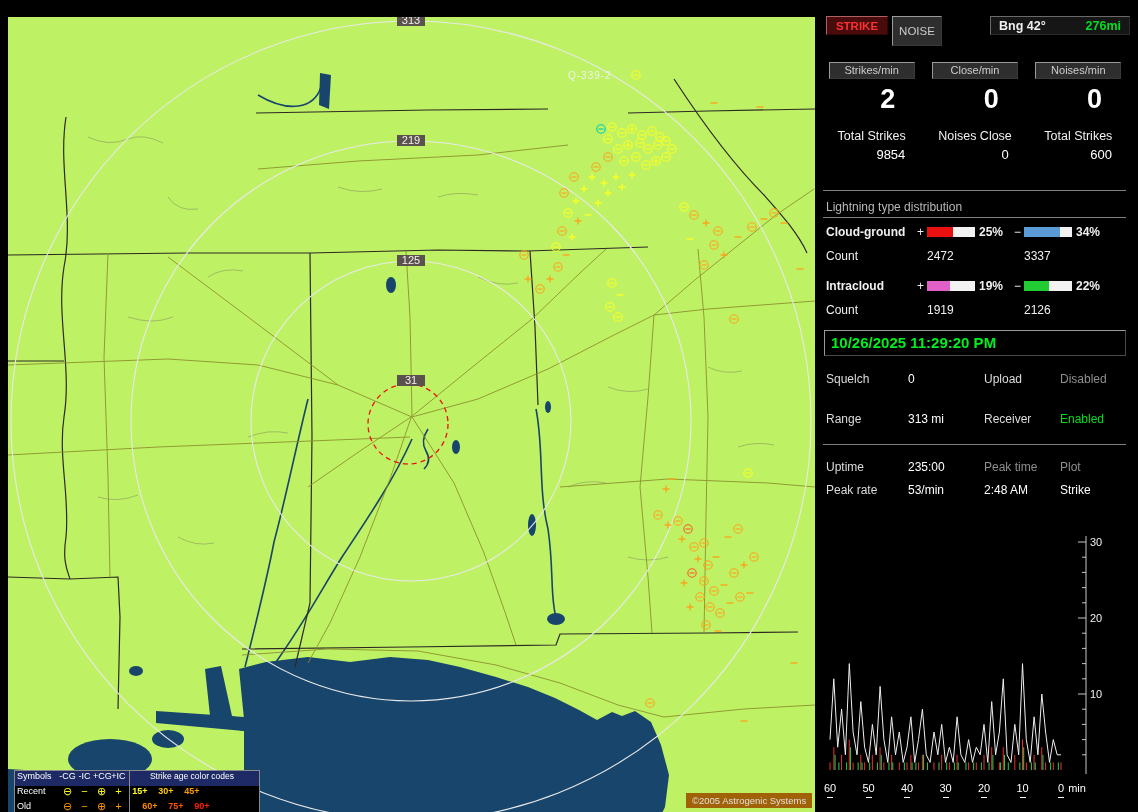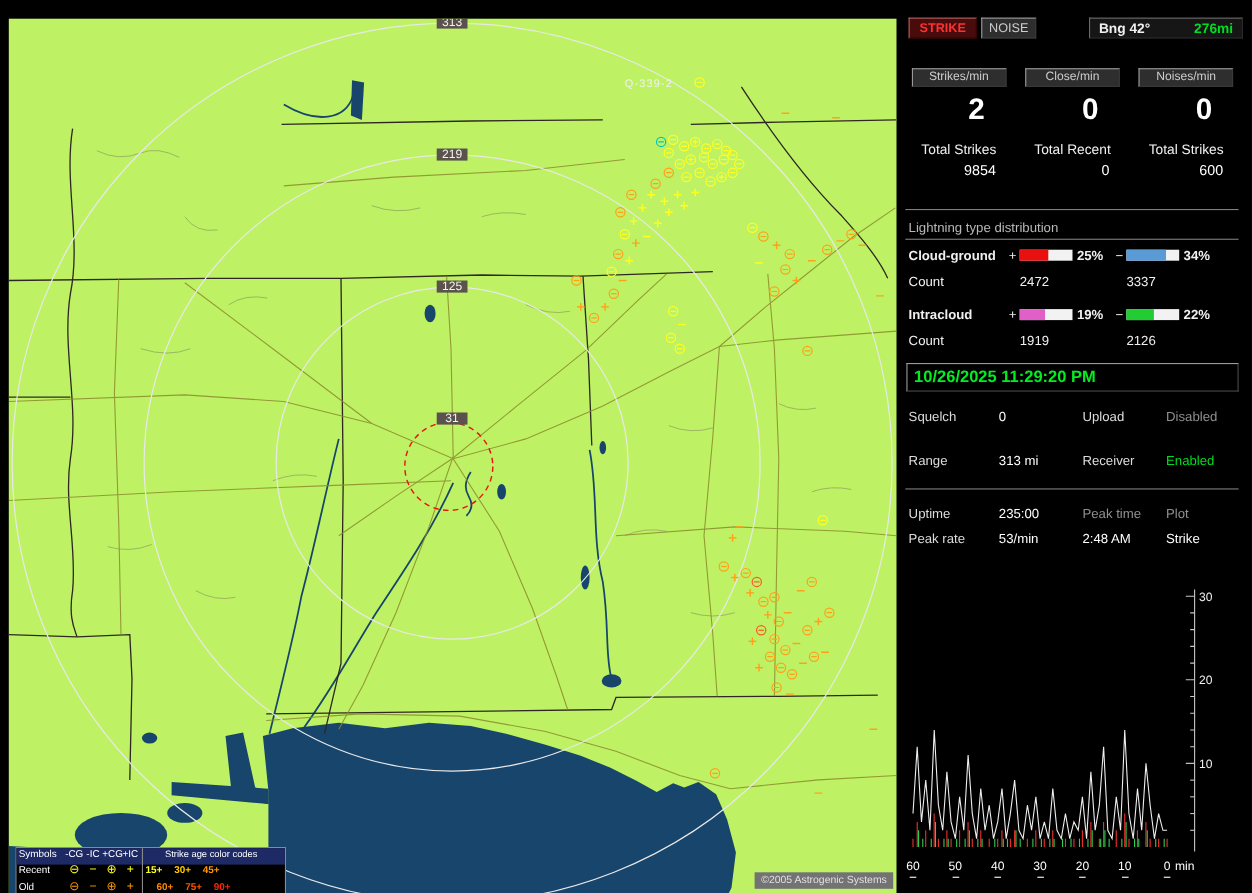--- a/index.html
+++ b/index.html
@@ -10,28 +10,28 @@
   
   #legend{position:absolute;left:6px;top:753px;width:246px;height:47px;border:1px solid #8a8a8a;background:#000;color:#fff;font-size:9px}
   .lg-row{display:flex;height:15px;padding:0 2px;position:relative}
   .lg-head{background:#1e2a66;height:15px}
   .lg-c0{width:42px}
   .lg-c{width:17px;text-align:center}
   .lg-sym{font-size:11px;line-height:10px}
   .lg-age{width:26px;text-align:center;font-weight:bold}
   .lg-agehead{flex:1;text-align:center;font-size:8.5px}
   .lg-sep{position:absolute;left:114px;top:0;height:100%;width:1px;background:#8a8a8a}
-  #copyright{position:absolute;left:686px;top:793px;background:#737373;color:#e0e0e0;font-size:9.5px;padding:2px 6px}
+  #copyright{position:absolute;left:686px;top:793px;background:#a16207;color:#e0e0e0;font-size:9.5px;padding:2px 6px}
   
   #panel{position:absolute;left:820px;top:8px;width:310px;height:796px;background:#000;color:#f0f0f0;font-size:12px}
   #panel .a{position:absolute}
   .btn{border:1px solid;border-color:#9a9a9a #3a3a3a #3a3a3a #9a9a9a;background:#2e2e2e;color:#cccccc;
     font-family:"Liberation Sans",sans-serif;font-size:11.5px;text-align:center;line-height:16px}
   #strike-btn{left:6px;top:8px;width:62px;height:19px;font-weight:bold;background:#490c0c;color:#ff3030;border-color:#b06060 #340404 #340404 #b06060}
-  #noise-btn{left:72px;top:8px;width:50px;height:19px}
+  #noise-btn{left:72px;top:8px;width:50px;height:30px}
   #bng-box{left:170px;top:8px;width:140px;height:19px;background:#161616;border:1px solid;border-color:#6a6a6a #2a2a2a #2a2a2a #6a6a6a;
     display:flex;justify-content:space-between;align-items:center;padding:0 8px;font-weight:bold;font-size:12.5px}
   #bng-box .rng{color:#00dd22}
   .cols3{left:0;width:310px;display:flex}
   .col3{width:103.33px;display:flex;flex-direction:column;align-items:center}
   .rate-box{width:86px;height:17px;font-size:11px;line-height:15px}
   .big-num{width:103.33px;text-align:right;padding-right:28px;font-size:27px;font-weight:bold;color:#fff}
   .tot-label{font-size:12.5px;color:#f0f0f0}
   .tot-val{align-self:flex-end;padding-right:18px;margin-top:4px;font-size:13px;color:#fff}
   .hline{position:absolute;left:3px;right:4px;height:1px;background:#7e7e7e}
@@ -610,21 +610,21 @@
     <div class="big-num">2</div>
     <div class="big-num">0</div>
     <div class="big-num">0</div>
   </div>
   <div class="a cols3" style="top:121px">
     <div class="col3">
       <div class="tot-label">Total Strikes</div>
       <div class="tot-val">9854</div>
     </div>
     <div class="col3">
-      <div class="tot-label">Total Recent</div>
+      <div class="tot-label">Noises Close</div>
       <div class="tot-val">0</div>
     </div>
     <div class="col3">
       <div class="tot-label">Total Strikes</div>
       <div class="tot-val">600</div>
     </div>
   </div>
 
   <div class="hline" style="top:182px"></div>
   <div class="a" style="left:6px;top:192px;color:#b8b8b8">Lightning type distribution</div>

